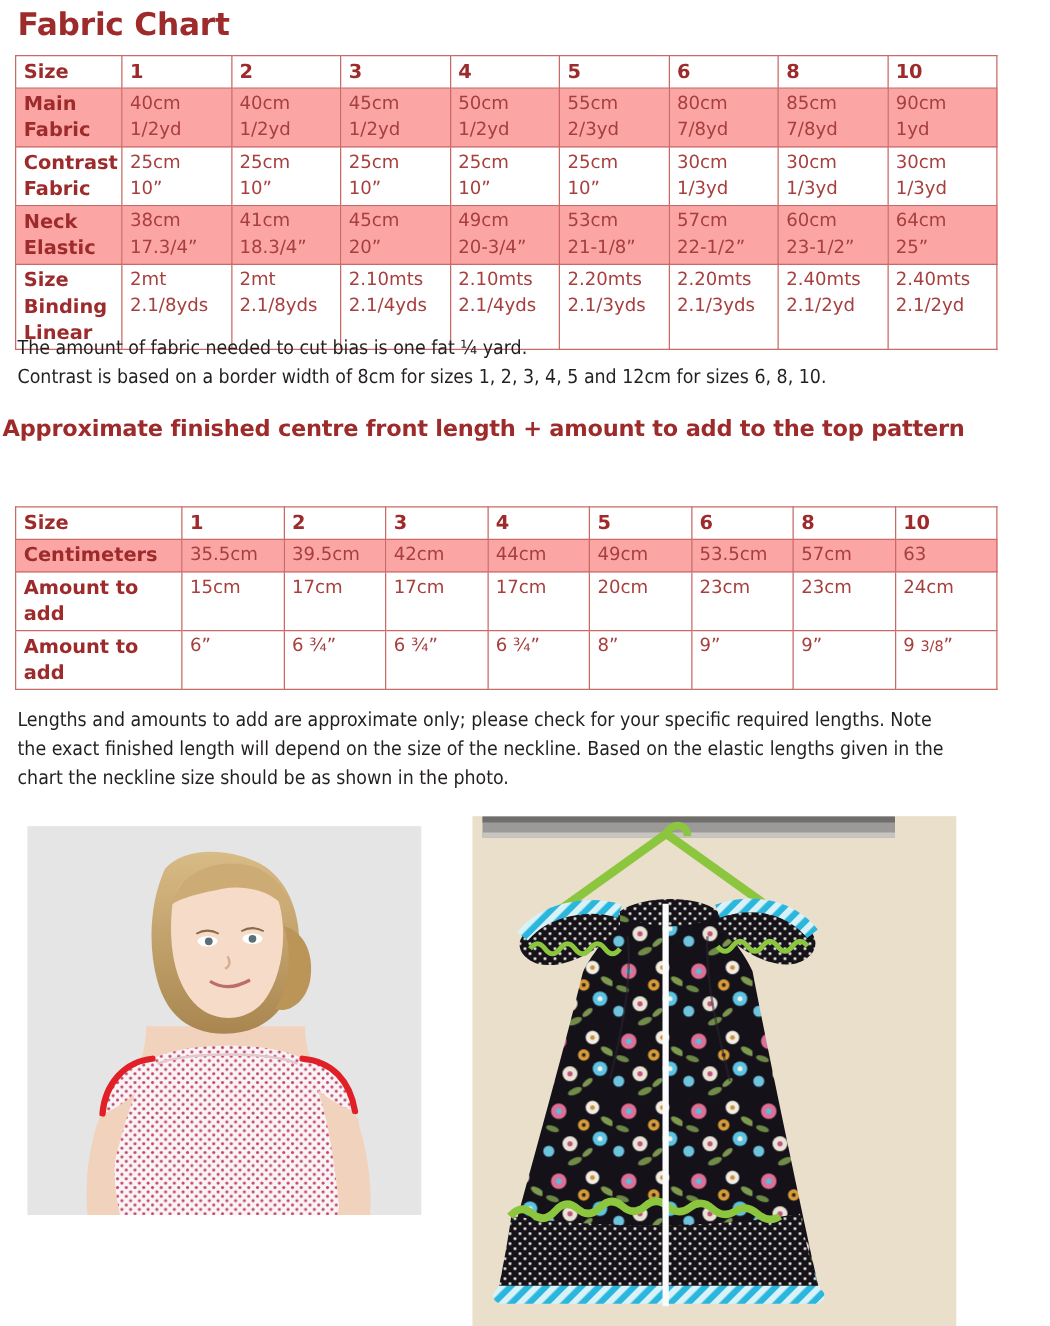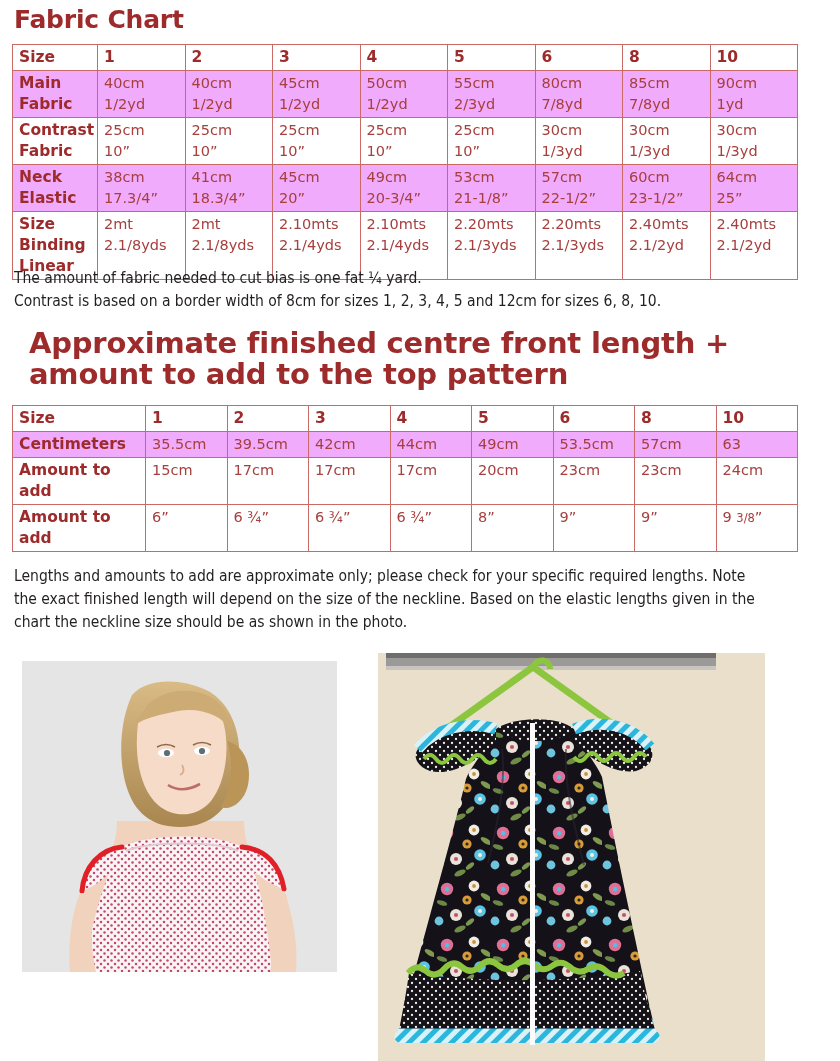--- a/index.html
+++ b/index.html
@@ -26,43 +26,43 @@
   }
   #title-fabric-chart {
     position: absolute;
     left: 14px;
     top: 4px;
     font-size: 25px;
     line-height: 32px;
   }
   #title-approx-length {
     position: absolute;
-    left: 29px;
+    left: 2px;
     top: 328px;
     width: 790px;
-    font-size: 29px;
+    font-size: 18px;
     line-height: 31px;
   }
 
   
   .chart-table {
     position: absolute;
     border-collapse: collapse;
     table-layout: fixed;
     font-family: "DejaVu Sans", sans-serif;
   }
   .chart-table td {
     border: 1px solid #c96a67;
     padding: 2px 0 2px 6px;
     vertical-align: top;
     color: #9e2b2b;
     background: #ffffff;
   }
   .chart-table tr.shaded td {
-    background: #f0abfc;
+    background: #fca5a5;
   }
   .chart-table td.rowhead {
     font-weight: bold;
     font-size: 15.5px;
     line-height: 21px;
     color: #9e2b2b;
   }
   .chart-table td.sizehead {
     font-weight: bold;
     font-size: 15.5px;

